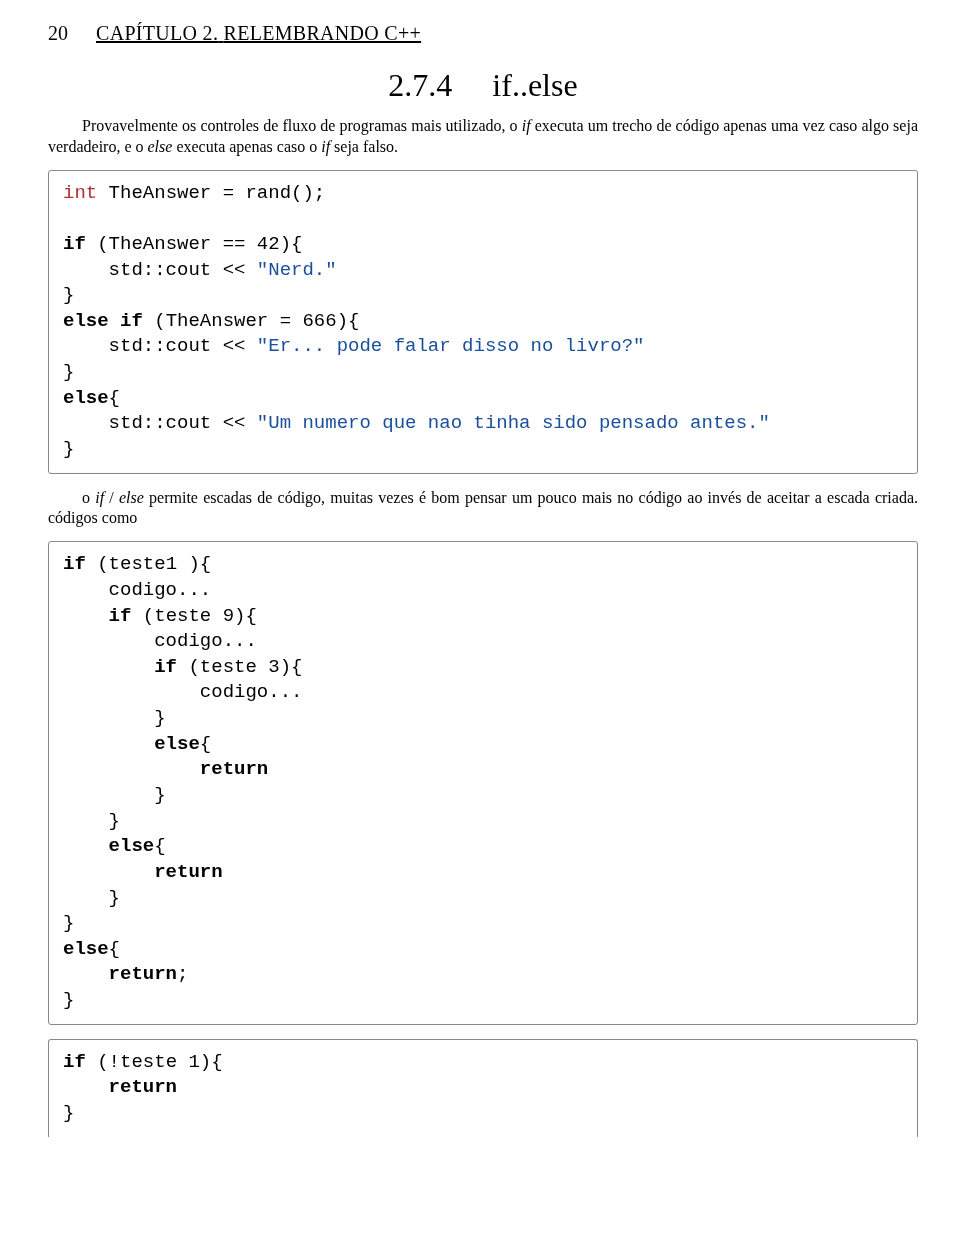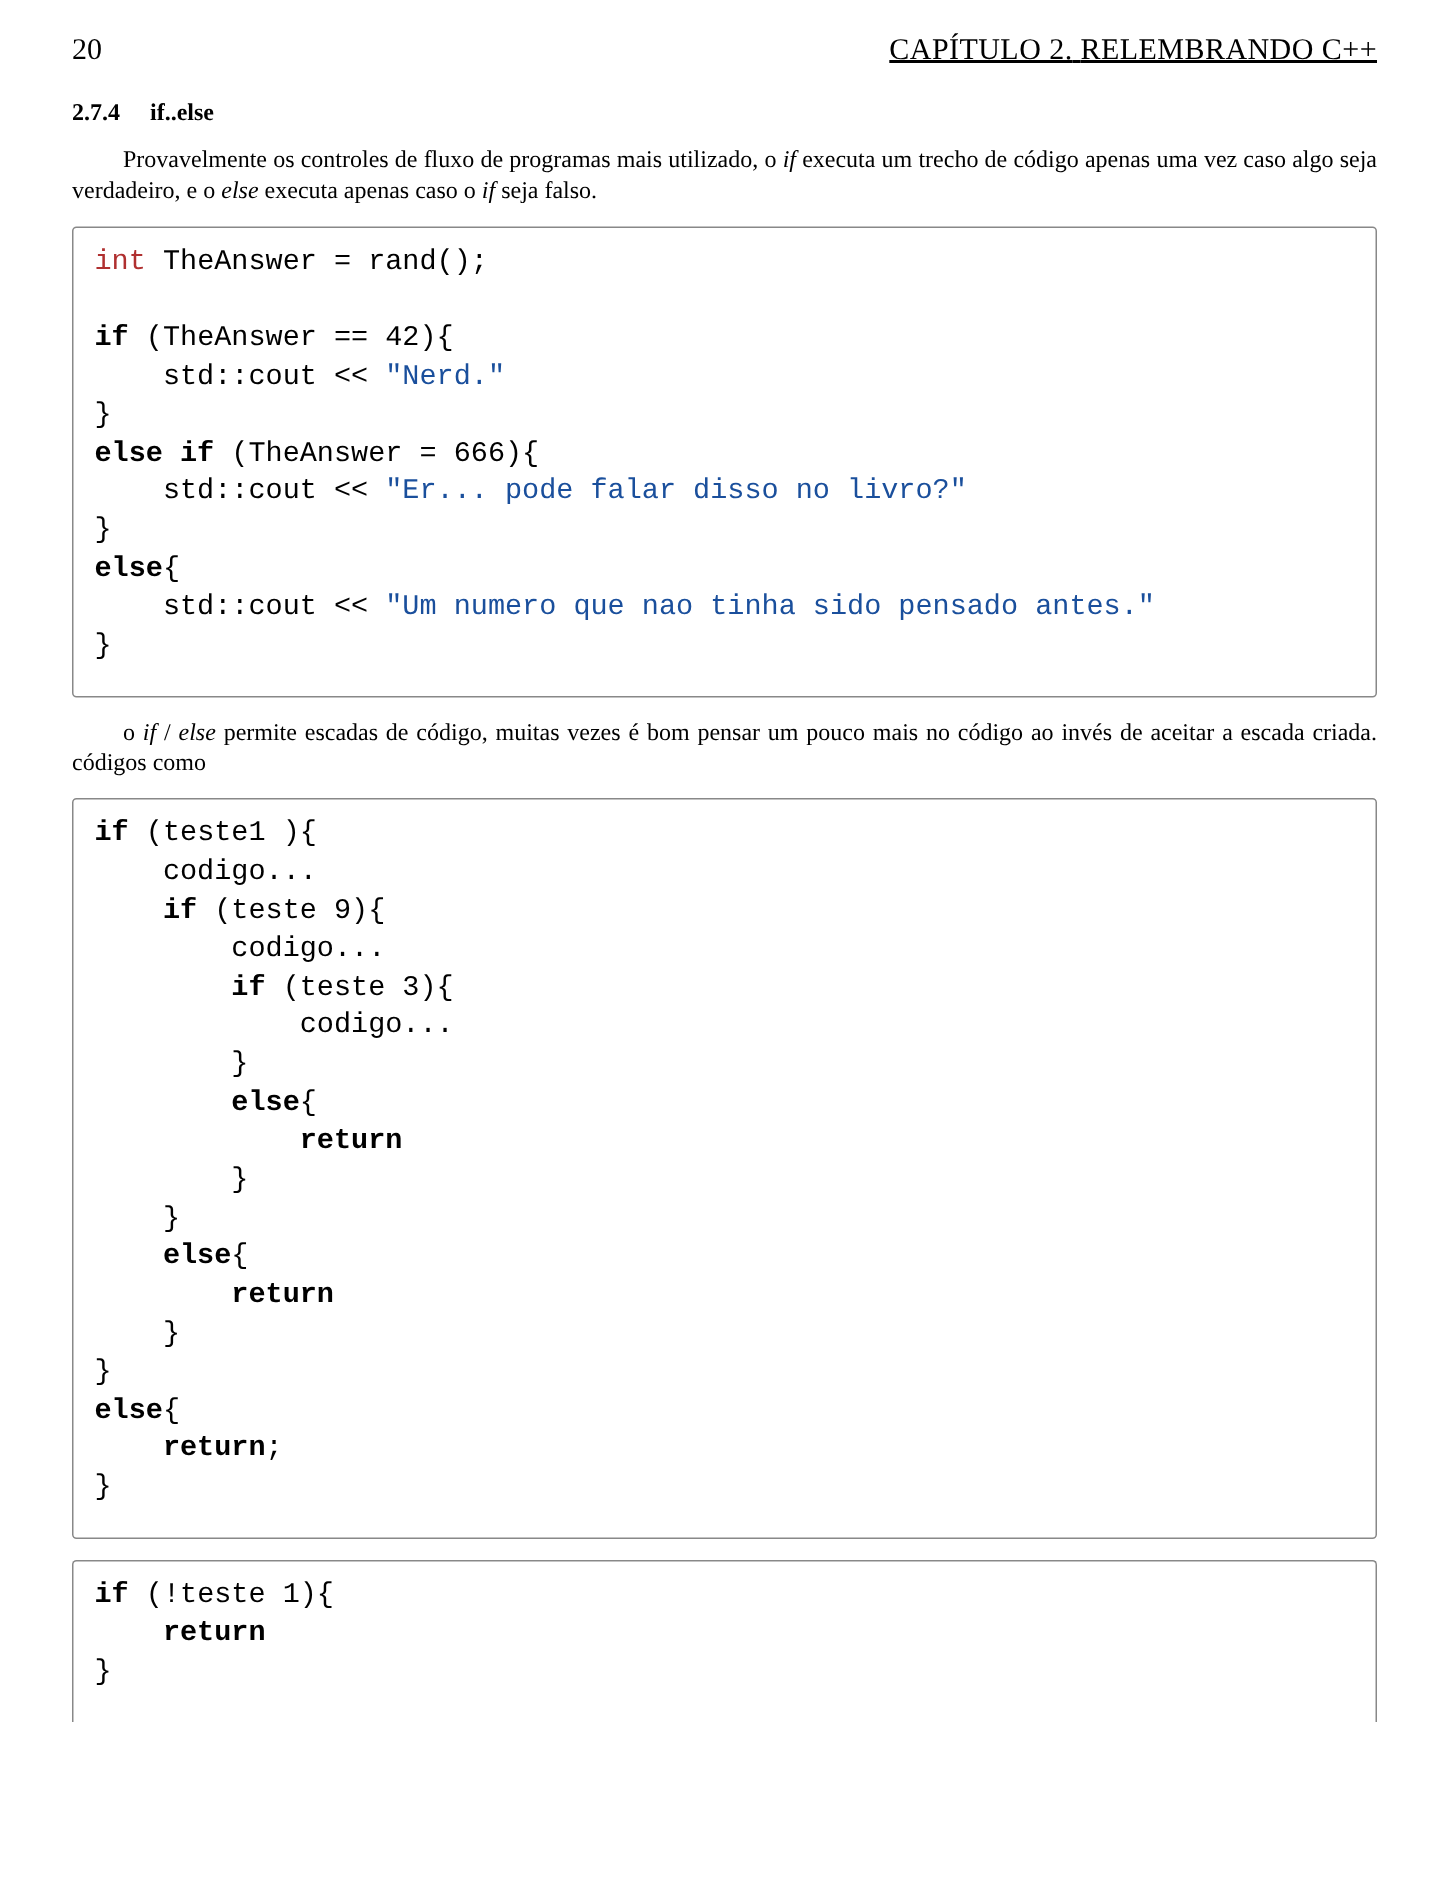--- a/index.html
+++ b/index.html
@@ -11,46 +11,47 @@
   }
   .page {
     width: 960px;
     min-height: 1254px;
     box-sizing: border-box;
     padding: 22px 42px 40px 48px;
     position: relative;
   }
   .header-row {
     display: flex;
-    justify-content: space-between;
+    justify-content: flex-start;
     font-size: 20px;
     margin-bottom: 22px;
     gap: 28px;
   }
   .header-left {}
   .header-right { font-style: italic; letter-spacing: 0.3px; text-decoration: underline; }
   .header-right .chapcap { font-style: normal; }
   .section-title {
-    font-size: 16px;
-    font-weight: bold;
+    font-size: 32px;
+    font-weight: normal;
     margin-bottom: 12px;
+    text-align: center;
   }
   .para {
     font-size: 16px;
     line-height: 1.3;
     text-align: justify;
     margin: 0 0 8px 0;
   }
   .para.indent { text-indent: 34px; }
   .ital { font-style: italic; }
 
   .codebox {
     border: 0.5px solid #888;
     border-radius: 3px;
-    padding: 10px 14px 20px 14px;
+    padding: 10px 14px 10px 14px;
     margin: 12px 0 14px 0;
     font-family: "Courier New", Courier, monospace;
     font-size: 19px;
     line-height: 1.35;
     white-space: pre;
     overflow: hidden;
   }
   .codebox.noborder-bottom { border-bottom: none; border-bottom-left-radius:0; border-bottom-right-radius:0;}
   .kw { font-weight: bold; color: #000; }
   .type { color: #b03030; }

